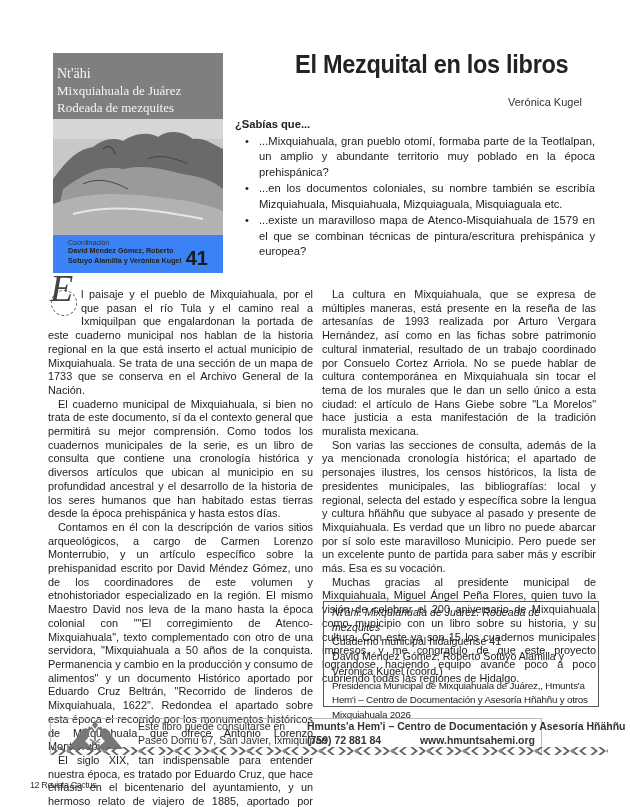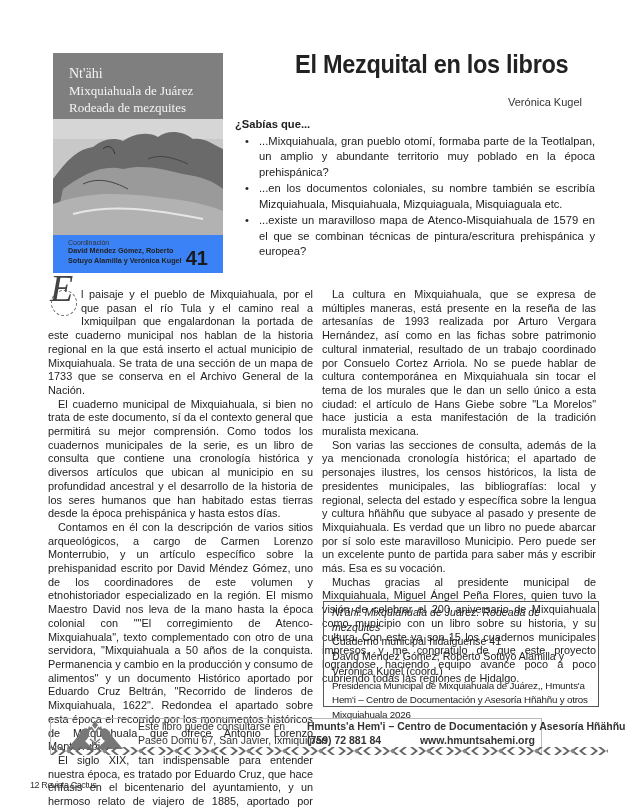--- a/index.html
+++ b/index.html
@@ -1,21 +1,21 @@
 <!DOCTYPE html>
 <html><head>
 <meta charset="utf-8">
 <style>
   * { box-sizing: border-box; margin: 0; padding: 0; }
   html, body { width: 630px; height: 807px; background: #ffffff; overflow: hidden; }
   body { position: relative; font-family: "Liberation Sans", sans-serif; color: #222; }
 
   
   .cover { position: absolute; left: 53px; top: 53px; width: 170px; height: 220px; background: #8a8a8a; overflow: hidden; }
-  .cover-top { position: absolute; left: 0; top: 0; width: 170px; height: 66px; background: #7f7f7f; padding: 12px 0 0 16px; color: #f4f4f4; font-family: "Liberation Serif", serif; }
+  .cover-top { position: absolute; left: 0; top: 0; width: 170px; height: 66px; background: #7f7f7f; padding: 12px 0 0 4px; color: #f4f4f4; font-family: "Liberation Serif", serif; }
   .cover-top div { font-size: 13px; line-height: 17px; }
   .cover-top .t1 { font-size: 14px; }
   .cover-art { position: absolute; left: 0; top: 66px; width: 170px; height: 116px; background: #bdbdbd; }
   .cover-art svg { width: 100%; height: 100%; display: block; }
   .cover-bottom { position: absolute; left: 0; top: 182px; width: 170px; height: 38px; background: #3b82f6; padding: 4px 0 0 15px; }
   .cover-bottom .coord { font-size: 7px; color: #333; }
   .cover-bottom .names { font-size: 7.2px; font-weight: bold; color: #222; line-height: 10px; }
   .cover-bottom .num { position: absolute; right: 15px; top: 12px; font-size: 20px; font-weight: bold; color: #1a1a1a; }
 
   

